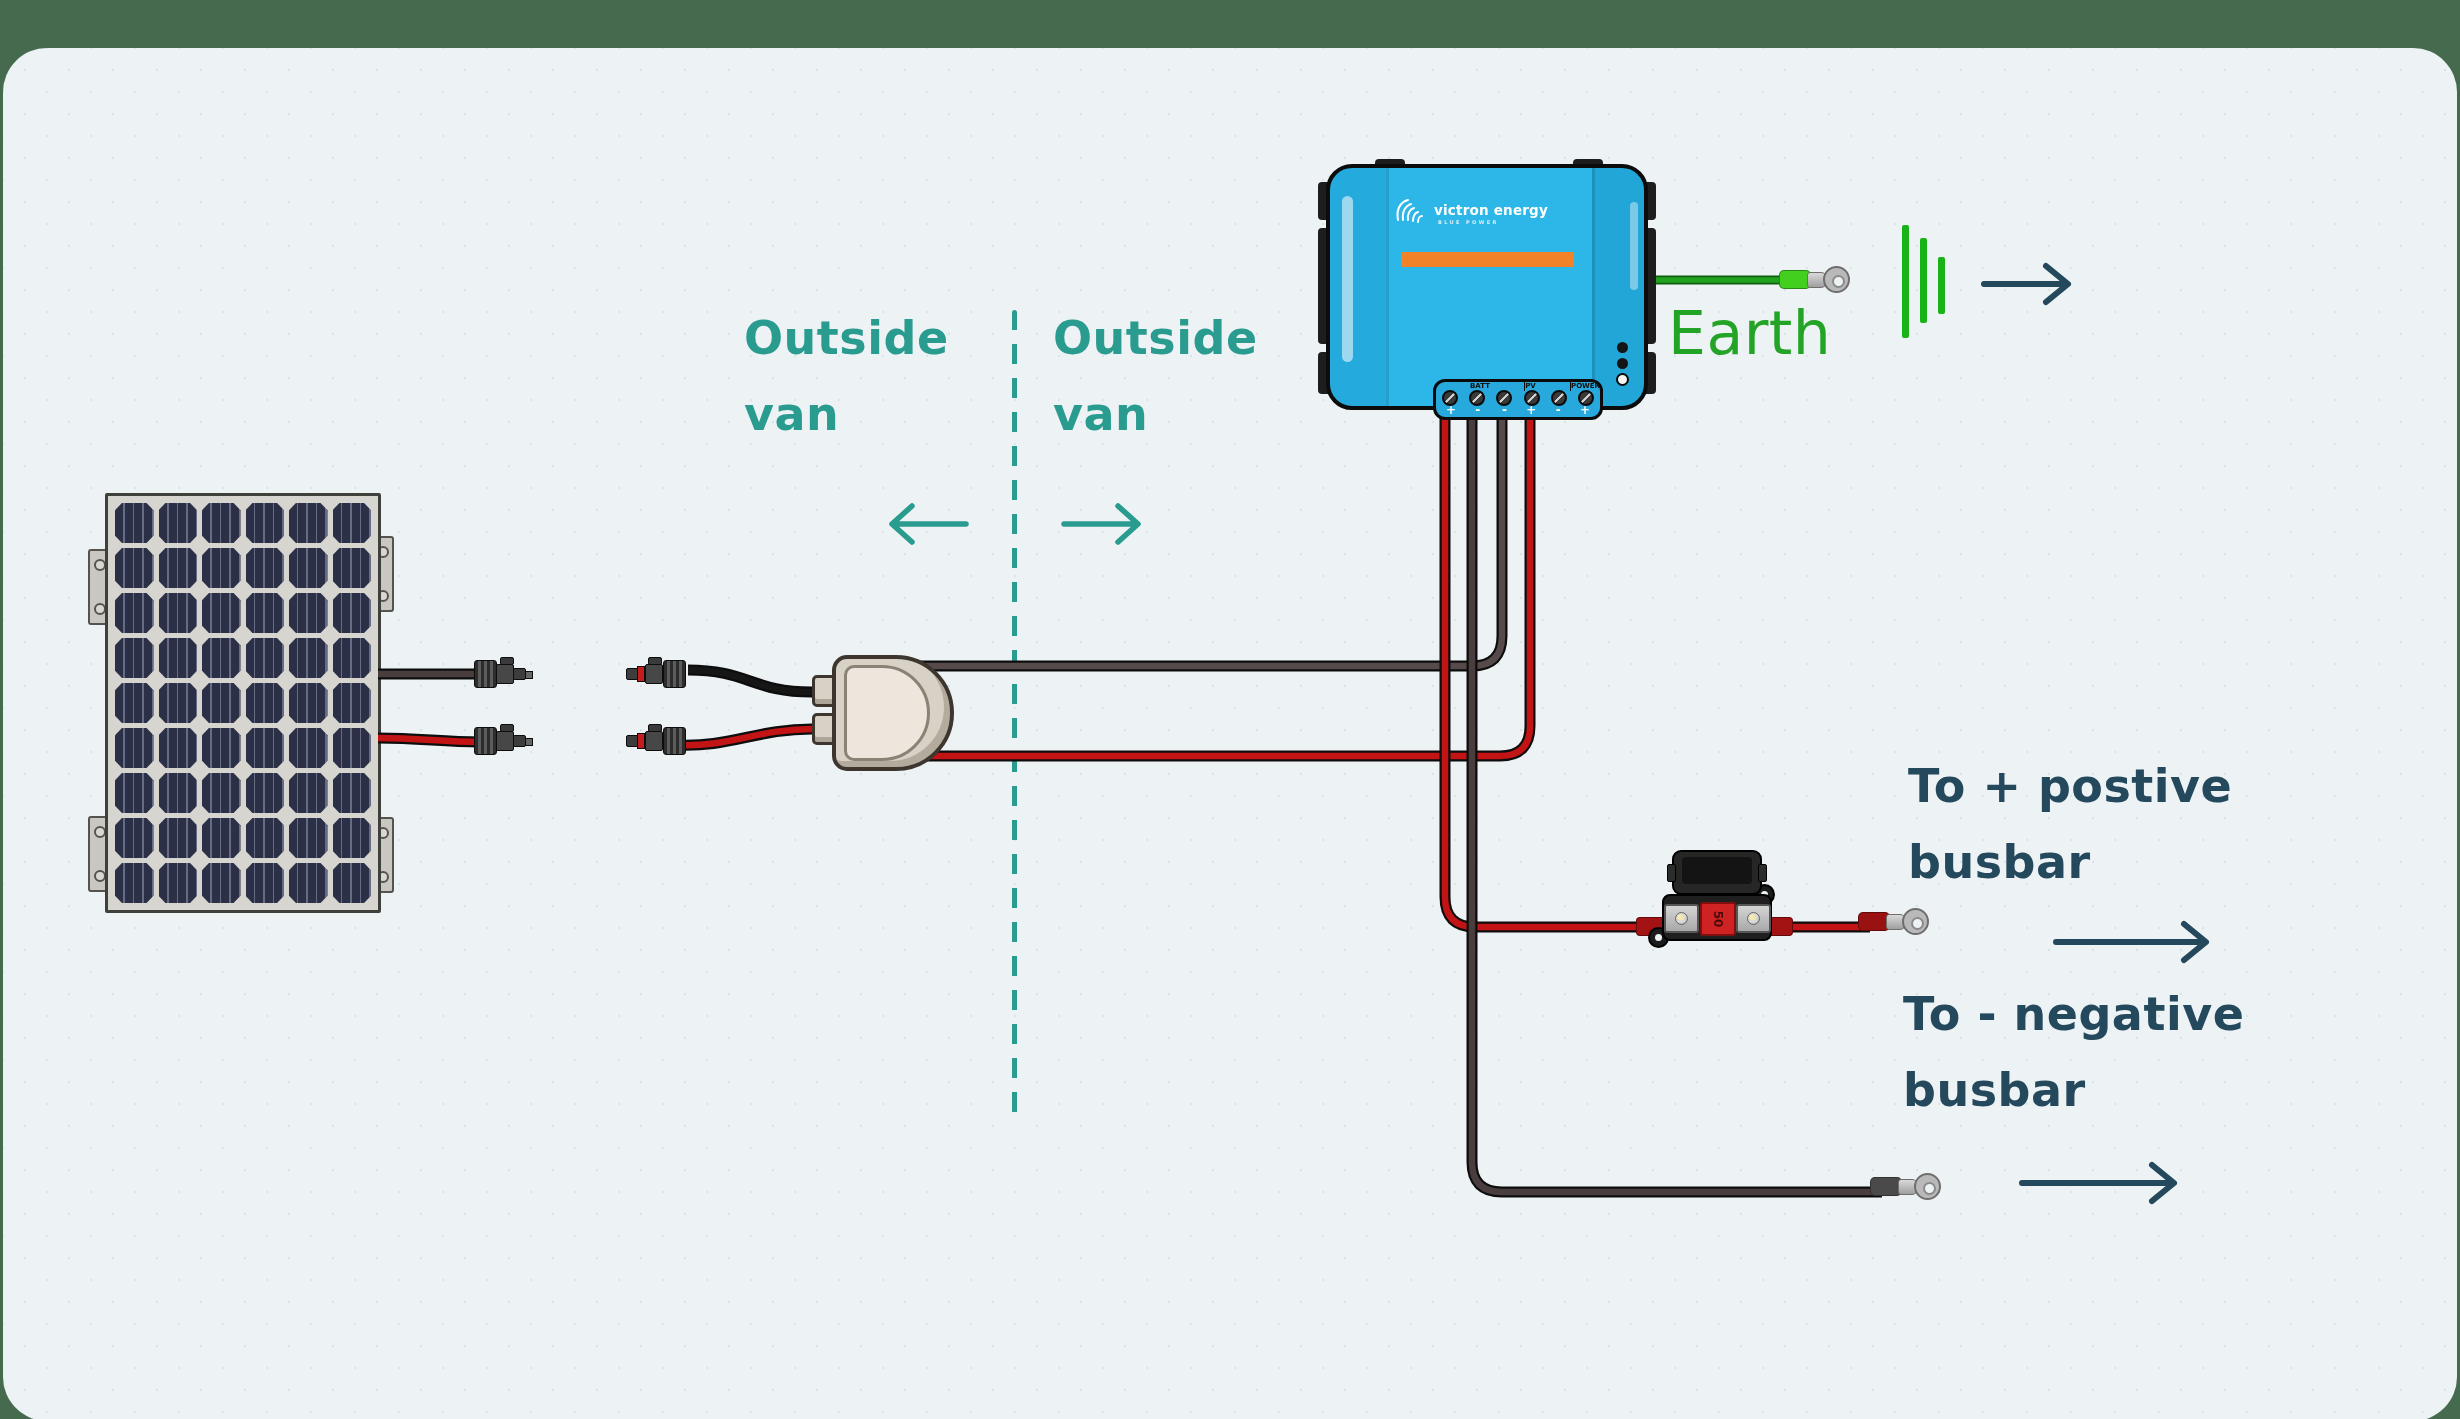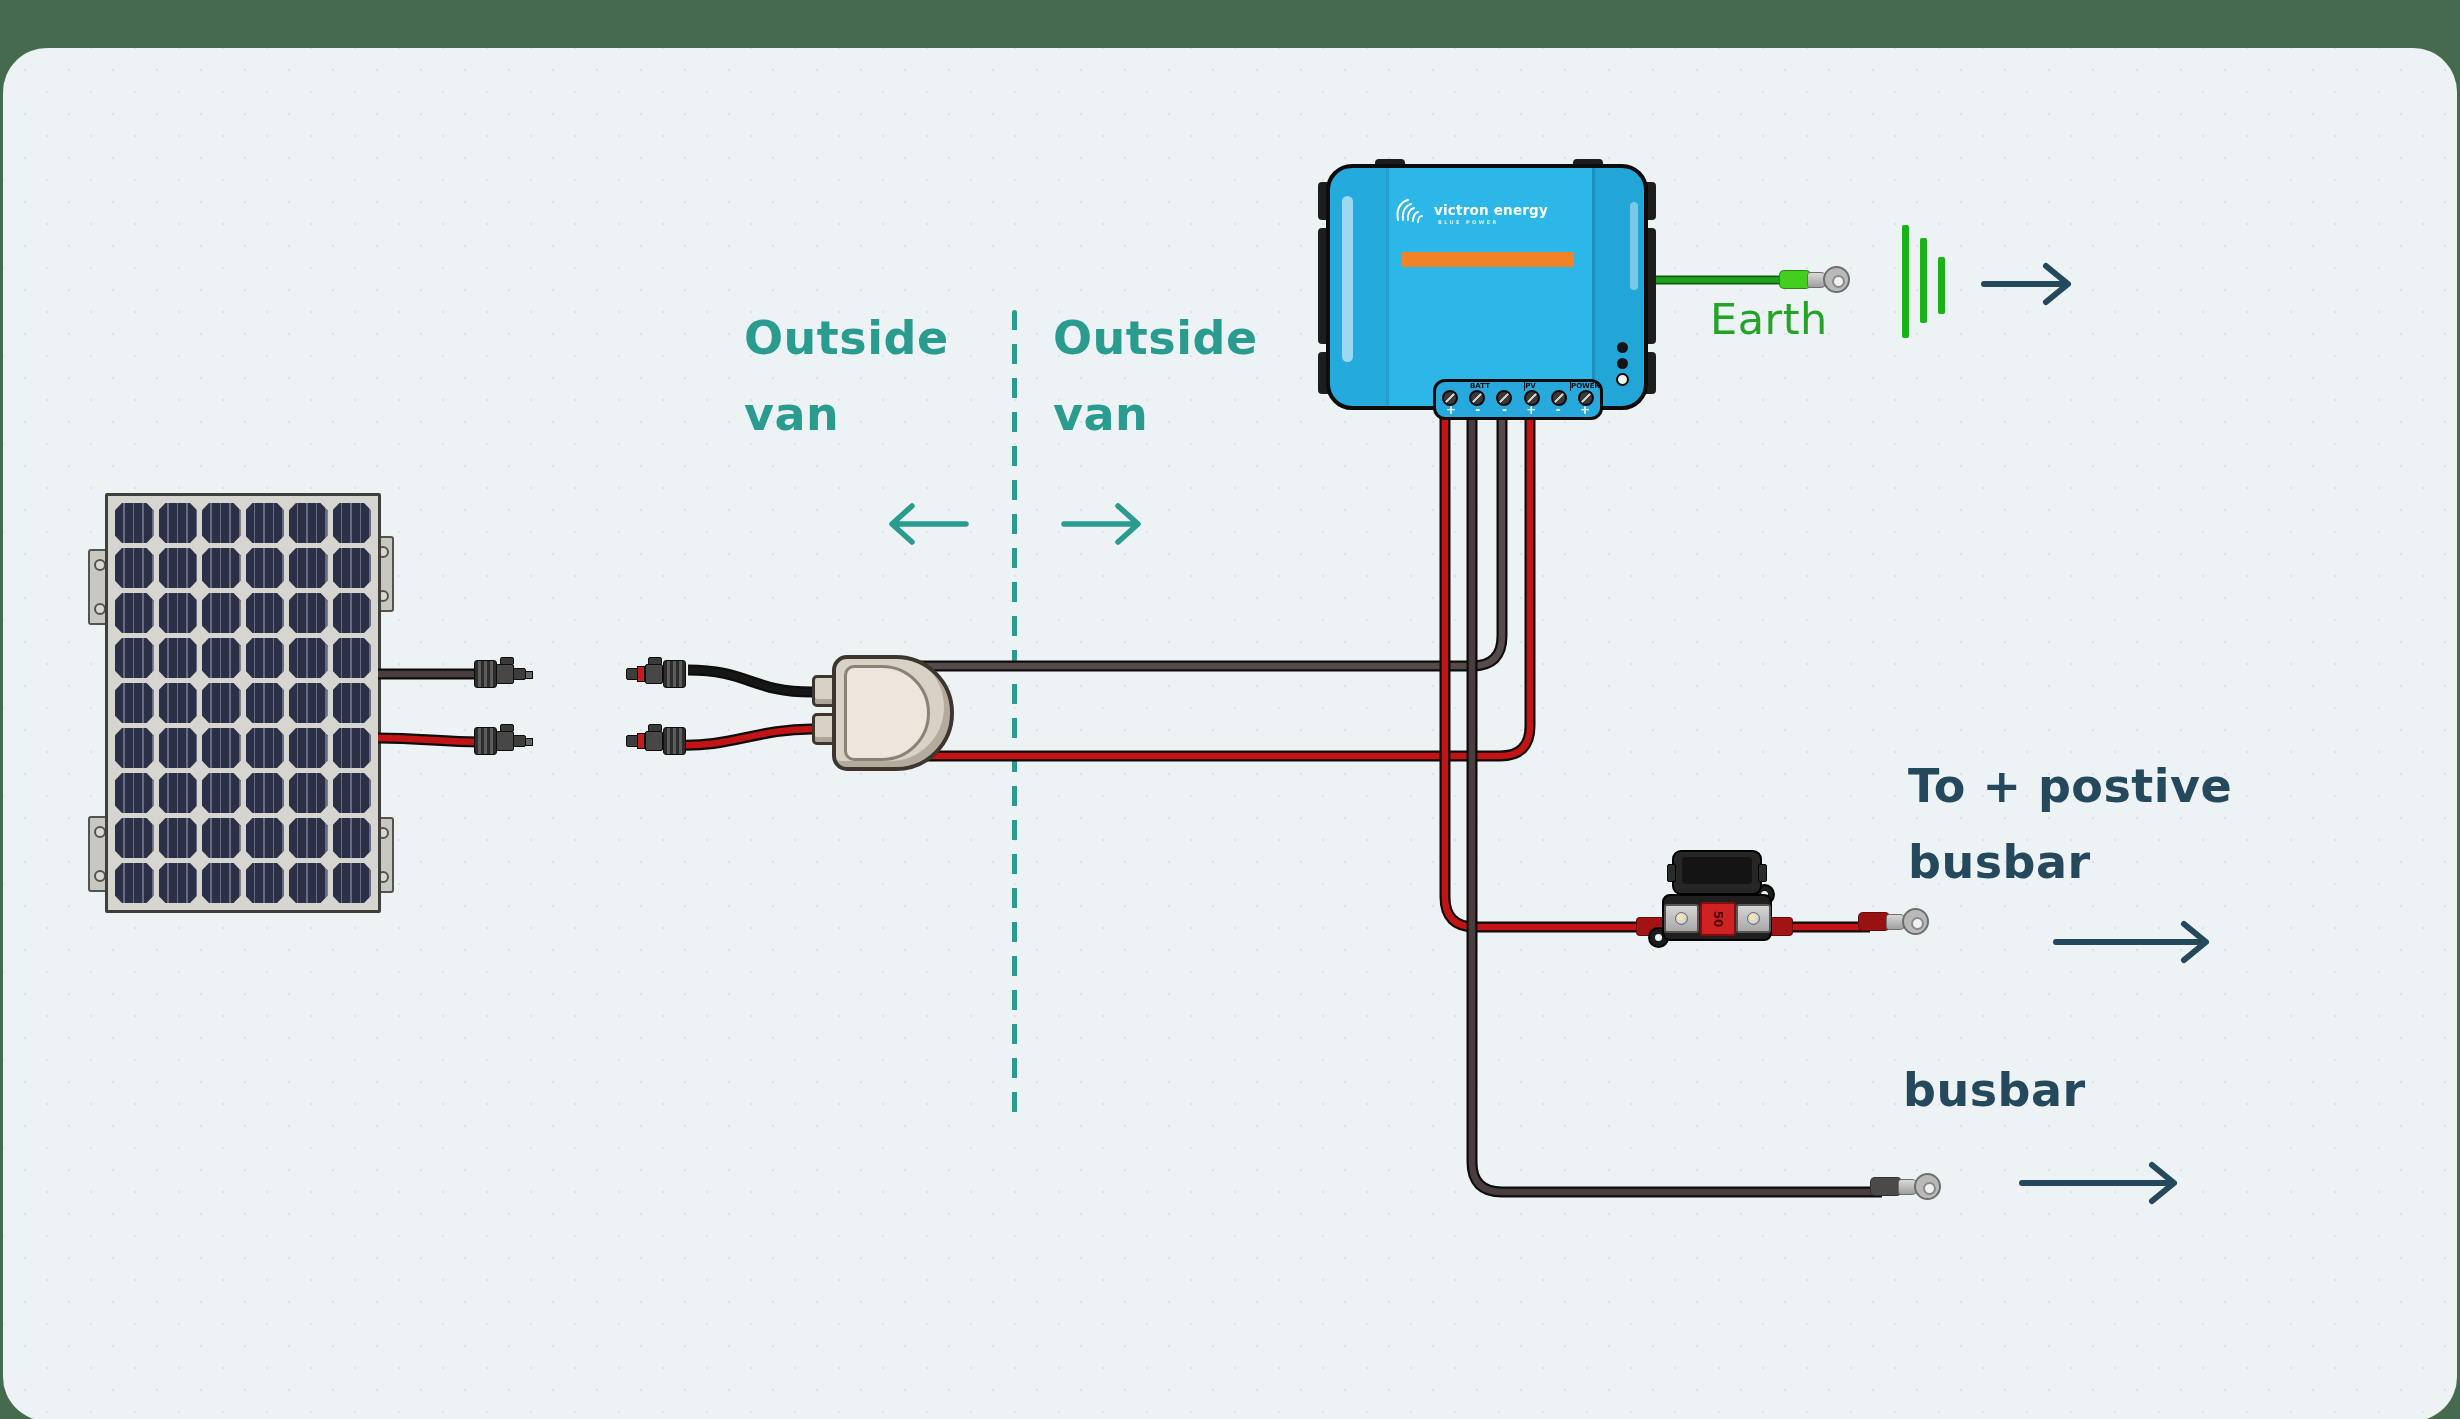--- a/index.html
+++ b/index.html
@@ -342,21 +342,21 @@
     </div>
   </div>
 
   <div class="ring-term" style="left:1779px;top:266px;">
     <div class="sleeve" style="background:#42cf1e;"></div>
       <div class="barrel"></div>
     <div class="ring">
         <div class="hole"></div>
       </div>
   </div>
-  <div class="lbl green-text" style="left:1668px;top:284px;font-size:43px;margin-left:42px;">Earth</div>
+  <div class="lbl green-text" style="left:1668px;top:284px;font-size:60px;">Earth</div>
 
   <div class="gbar" style="left:1902px;top:225px;height:113px;"></div>
   <div class="gbar" style="left:1920px;top:238px;height:85px;"></div>
   <div class="gbar" style="left:1938px;top:257px;height:57px;"></div>
   <svg class="arrow-svg" style="left:1980px;top:258px;" width="94" height="52">
     <path d="M4,26 H86 M66,8 L88,26 L66,44" fill="none" stroke="#24485c" stroke-width="6" stroke-linecap="round" stroke-linejoin="round"></path>
   </svg>
 
   <div class="fuse">
     <div class="bandL"></div>
@@ -389,21 +389,21 @@
     <div class="sleeve" style="background:#991111;"></div>
       <div class="barrel"></div>
     <div class="ring">
         <div class="hole"></div>
       </div>
   </div>
   <svg class="arrow-svg" style="left:2052px;top:916px;" width="162" height="52">
     <path d="M4,26 H152 M132,8 L154,26 L132,44" fill="none" stroke="#24485c" stroke-width="6" stroke-linecap="round" stroke-linejoin="round"></path>
   </svg>
 
-  <div class="lbl slate" style="left:1903px;top:976px;"><br><span>busbar</span></div>
+  <div class="lbl slate" style="left:1903px;top:976px;"><span>To - negative</span><br><span>busbar</span></div>
   <div class="ring-term" style="left:1870px;top:1173px;">
     <div class="sleeve" style="background:#4a4a4a;"></div>
       <div class="barrel"></div>
     <div class="ring">
         <div class="hole"></div>
       </div>
   </div>
   <svg class="arrow-svg" style="left:2018px;top:1157px;" width="164" height="52">
     <path d="M4,26 H154 M134,8 L156,26 L134,44" fill="none" stroke="#24485c" stroke-width="6" stroke-linecap="round" stroke-linejoin="round"></path>
   </svg>

